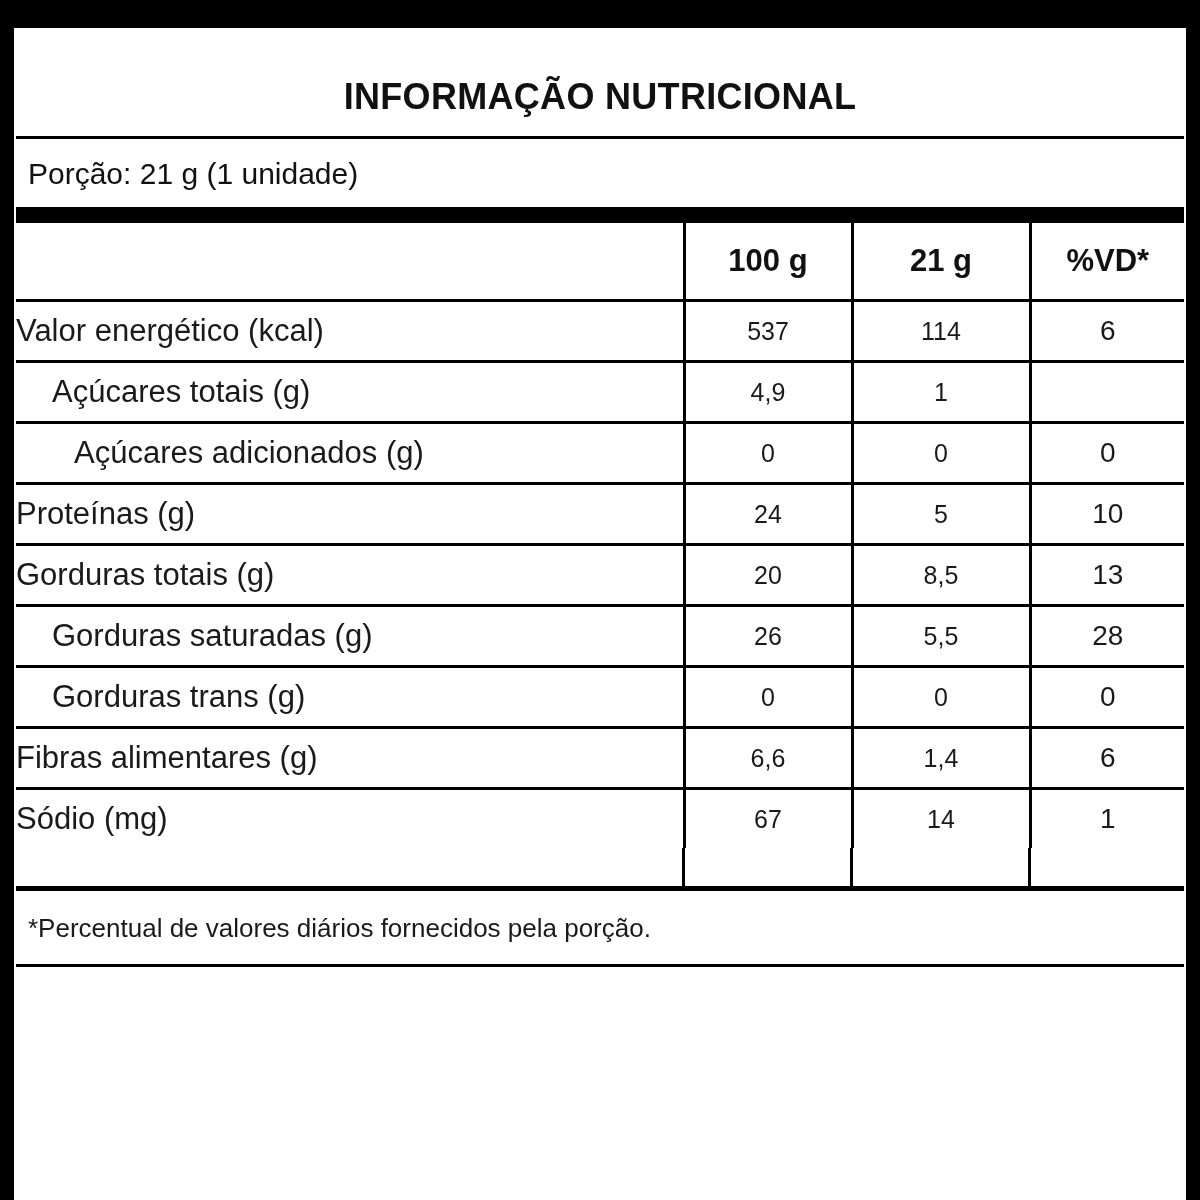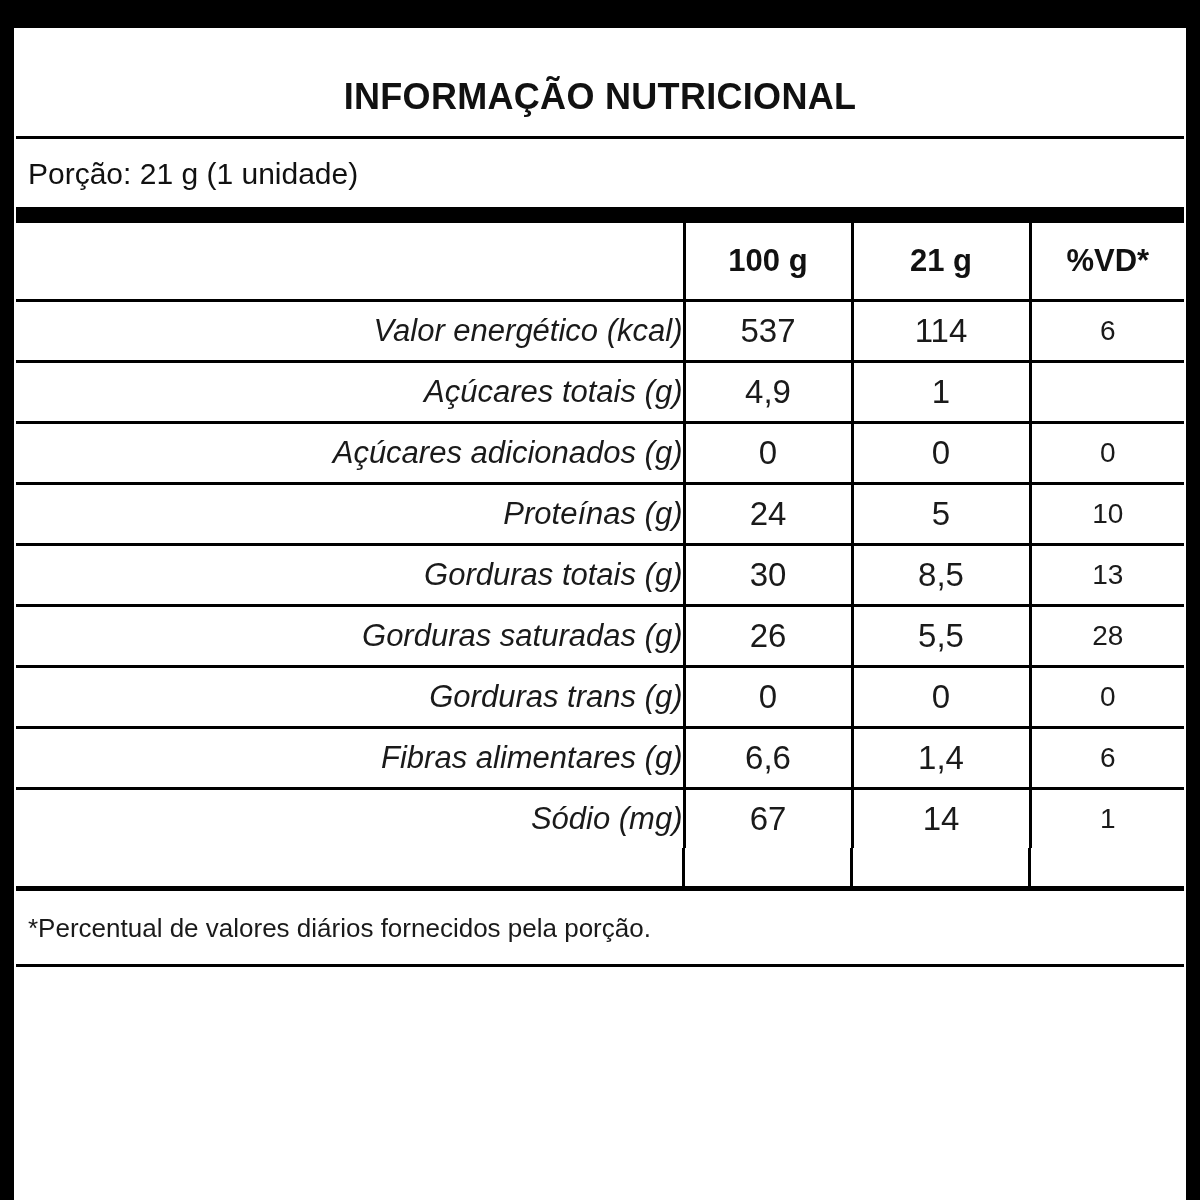--- a/index.html
+++ b/index.html
@@ -116,33 +116,32 @@
   table.nutri thead th.name-head {
     border-bottom: 3px solid #000;
   }
 
   
   .vsep {
     border-left: 3px solid #000;
   }
 
   td.nutrient {
-    text-align: right;
+    text-align: left;
     padding-left: 14px;
     white-space: nowrap;
-    font-style: italic;
   }
   td.nutrient.ind1 { padding-left: 36px; }
   td.nutrient.ind2 { padding-left: 58px; }
 
   td.val {
     text-align: center;
   }
   td.val.main {
-    font-size: 33px;
+    font-size: 25px;
     margin-top: 20px;
   }
   td.val.vd {
     font-size: 28px;
   }
 
   tr.last td { border-bottom: none; }
 
   .table-bottom-rule {
     height: 5px;
@@ -235,21 +234,21 @@
           <td class="val vd vsep">0</td>
         </tr>
         <tr>
           <td class="nutrient">Proteínas (g)</td>
           <td class="val main vsep">24</td>
           <td class="val main vsep">5</td>
           <td class="val vd vsep">10</td>
         </tr>
         <tr>
           <td class="nutrient">Gorduras totais (g)</td>
-          <td class="val main vsep">30</td>
+          <td class="val main vsep">20</td>
           <td class="val main vsep">8,5</td>
           <td class="val vd vsep">13</td>
         </tr>
         <tr>
           <td class="nutrient ind1">Gorduras saturadas (g)</td>
           <td class="val main vsep">26</td>
           <td class="val main vsep">5,5</td>
           <td class="val vd vsep">28</td>
         </tr>
         <tr>

